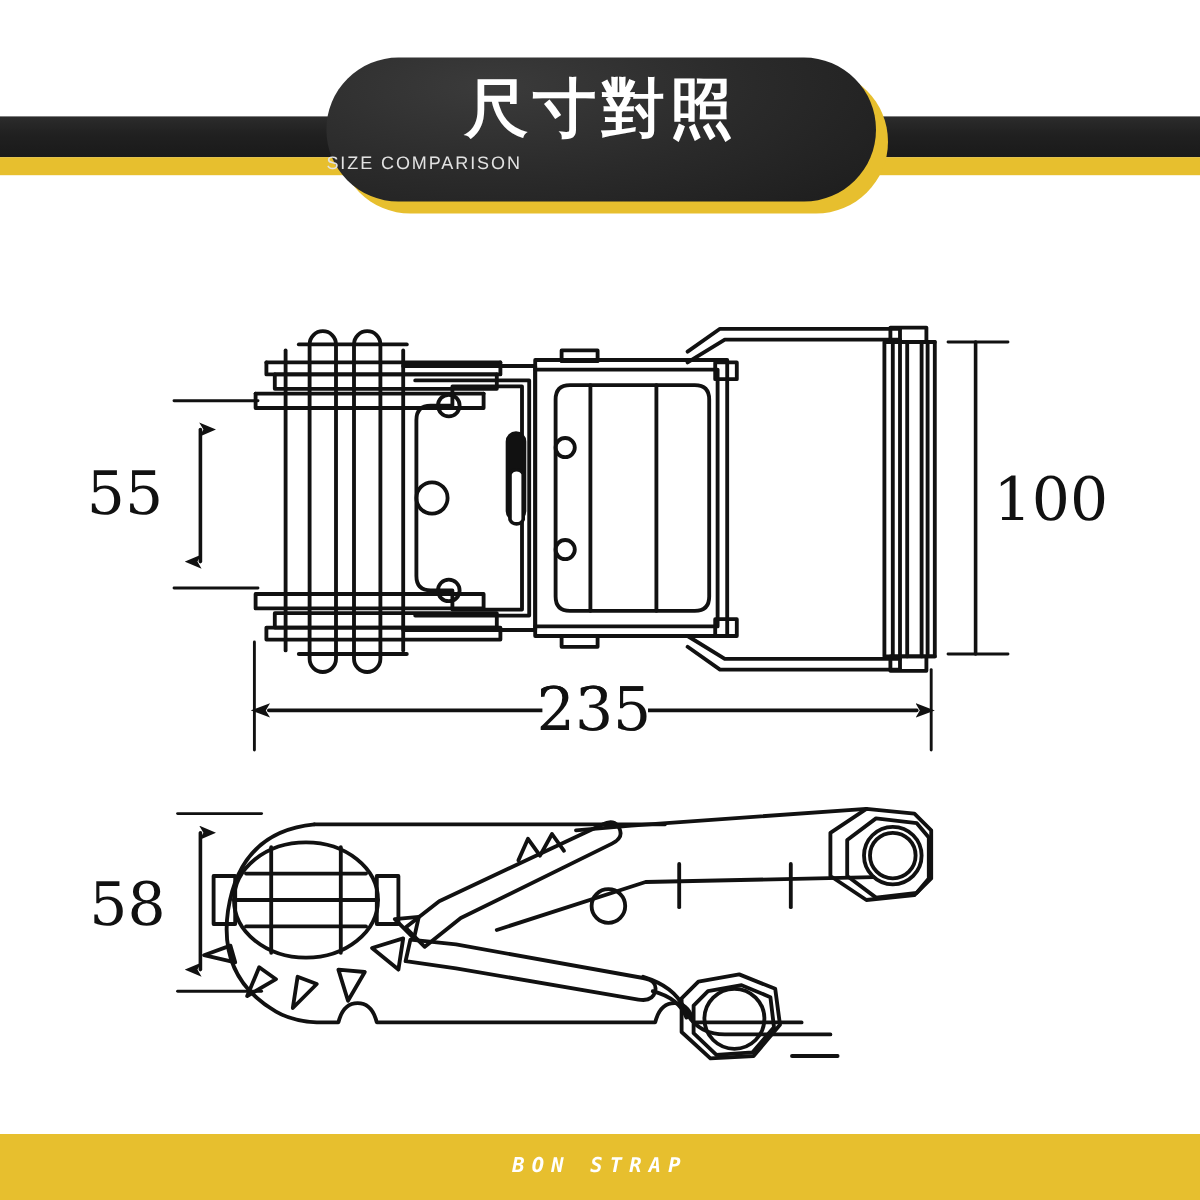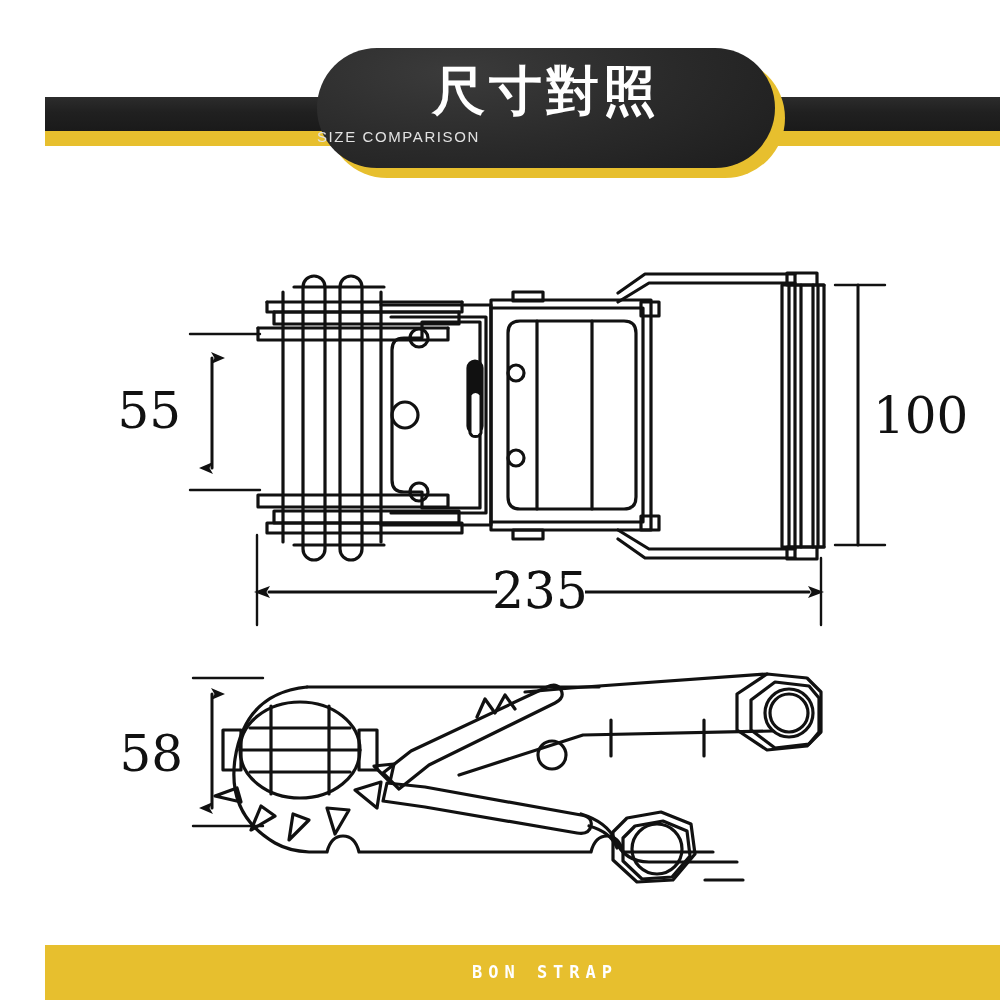--- a/index.html
+++ b/index.html
@@ -3,21 +3,21 @@
 <meta charset="utf-8">
 <style>
   html,body{margin:0;padding:0;}
   body{
     width:1000px;height:1000px;
     background:#ffffff;
     font-family:"Liberation Sans", sans-serif;
     overflow:hidden;
     position:relative;
   }
-  #page{position:absolute;inset:0;background:#fff;margin-left:45px;}
+  #page{position:absolute;inset:0;background:#fff;}
 
   
   .hdr{position:absolute;left:0;top:0;width:1000px;height:190px;}
   .hdr-darkbar{
     position:absolute;left:0;top:97px;width:1000px;height:34px;
     background:linear-gradient(180deg,#2c2c2c 0%,#202020 45%,#1a1a1a 100%);
   }
   .hdr-goldbar{
     position:absolute;left:0;top:131px;width:1000px;height:15px;
     background:#e7bf2e;
@@ -45,20 +45,21 @@
   }
 
   
   .canvas{position:absolute;left:0;top:190px;width:1000px;height:755px;}
   .canvas svg{display:block;}
 
   
   .ftr{
     position:absolute;left:0;top:945px;width:1000px;height:55px;
     background:#e7bf2e;
+    font-style:italic;
   }
   .ftr-text{
     position:absolute;left:0;right:0;top:17px;text-align:center;
     color:#ffffff;font-size:17px;letter-spacing:6px;font-weight:bold;
     font-family:"DejaVu Sans Mono","Liberation Mono",monospace;
   }
 </style>
 </head>
 <body>
 

